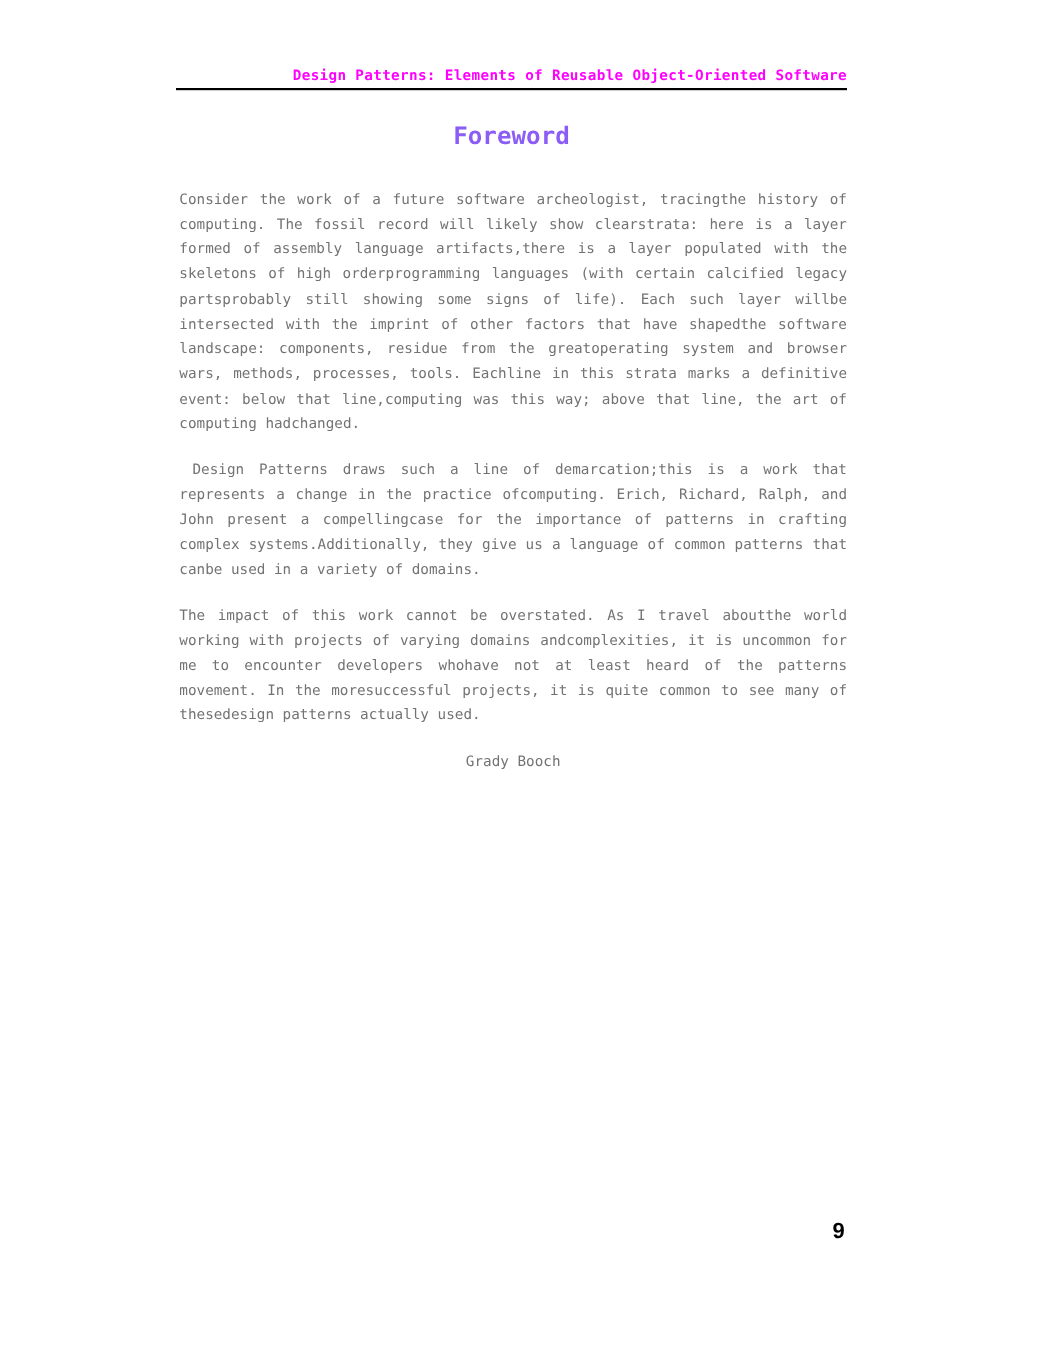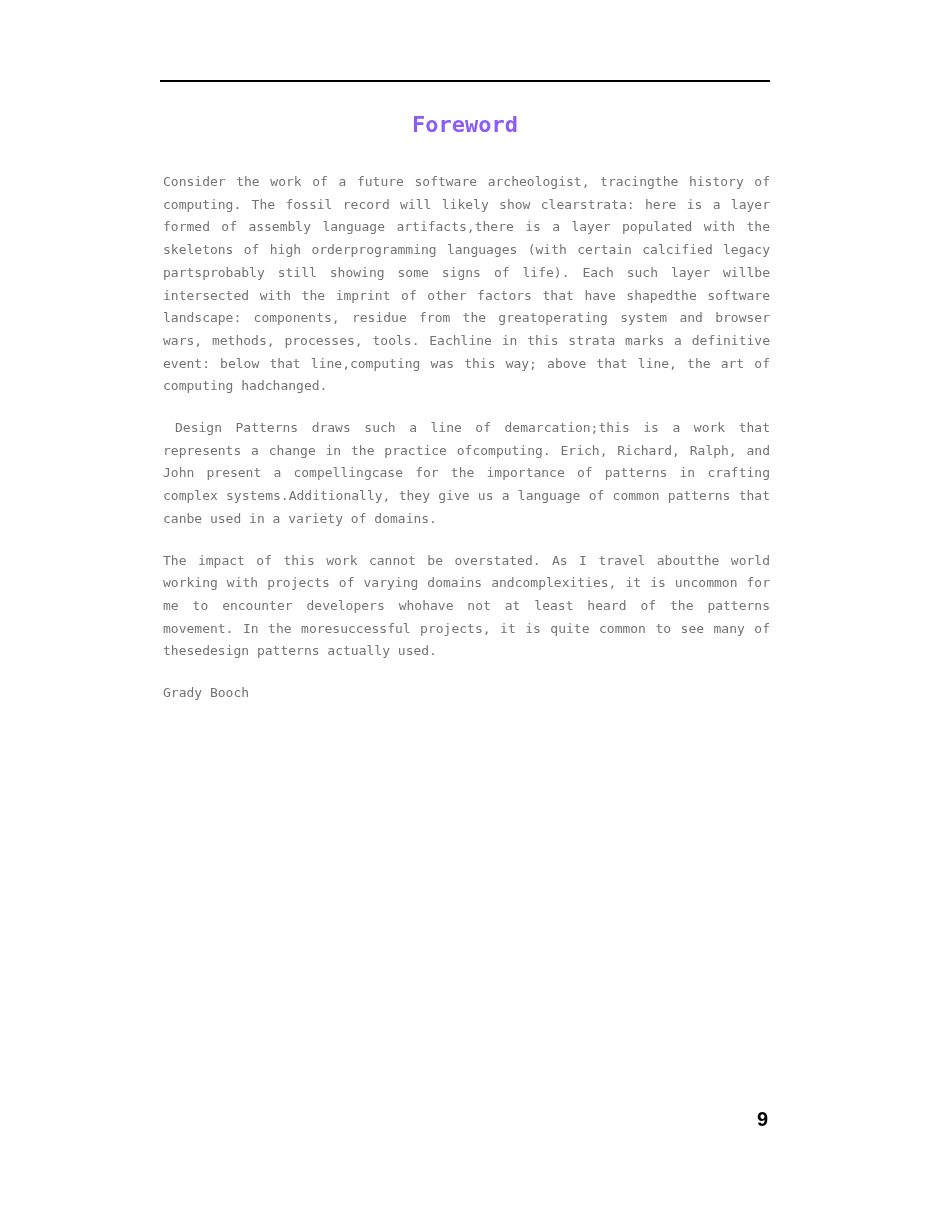--- a/index.html
+++ b/index.html
@@ -58,38 +58,39 @@
   }
   .body-col p {
     margin: 0 0 19px 0;
     text-align: justify;
   }
   .italic-lead {
     margin-left: 12px;
   }
   .signature {
     margin-top: 14px;
-    text-align: left;
+    text-align: center;
     line-height: 22.7px;
   }
   .page-number {
     position: absolute;
     right: 182px;
     top: 1108px;
     font-family: "Liberation Sans", sans-serif;
     font-size: 20px;
     font-weight: bold;
     color: #000000;
   }
 </style>
 </head>
 <body>
 
 <div class="page">
 
+  <div class="running-header">Design Patterns: Elements of Reusable Object-Oriented Software</div>
 
   <div class="header-rule"></div>
 
   <h1 class="page-title">Foreword</h1>
 
   <div class="body-col">
 
     <p>Consider the work of a future software archeologist, tracingthe history of computing. The fossil record will likely show clearstrata: here is a layer formed of assembly language artifacts,there is a layer populated with the skeletons of high orderprogramming languages (with certain calcified legacy partsprobably still showing some signs of life). Each such layer willbe intersected with the imprint of other factors that have shapedthe software landscape: components, residue from the greatoperating system and browser wars, methods, processes, tools. Eachline in this strata marks a definitive event: below that line,computing was this way; above that line, the art of computing hadchanged.</p>
 
     <p><span class="italic-lead">Design Patterns</span><span> draws such a line of demarcation;this is a work that represents a change in the practice ofcomputing. Erich, Richard, Ralph, and John present a compellingcase for the importance of patterns in crafting complex systems.Additionally, they give us a language of common patterns that canbe used in a variety of domains.</span></p>

